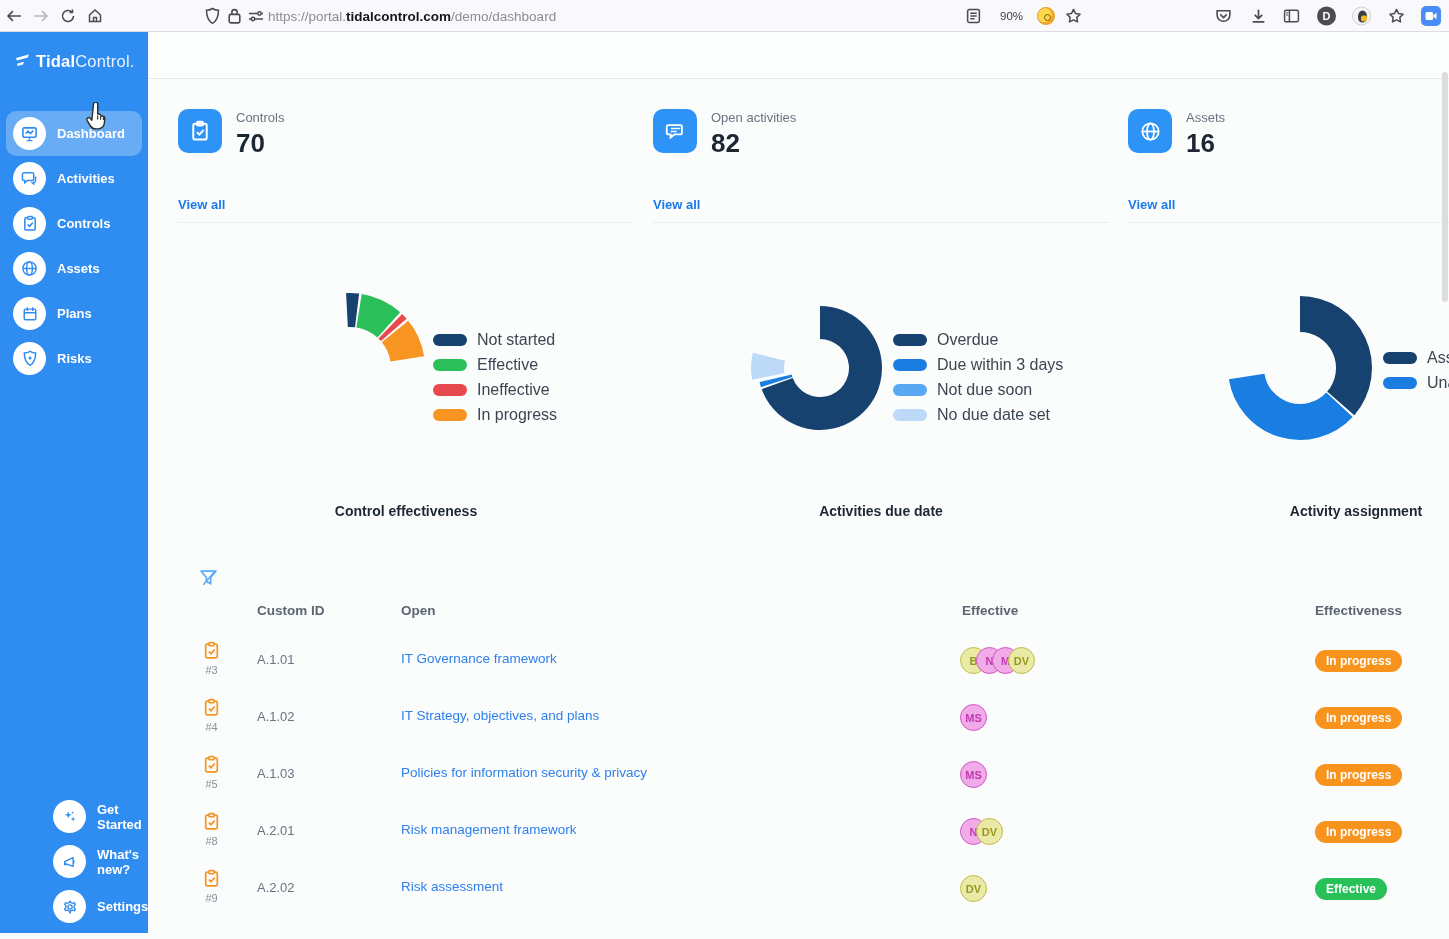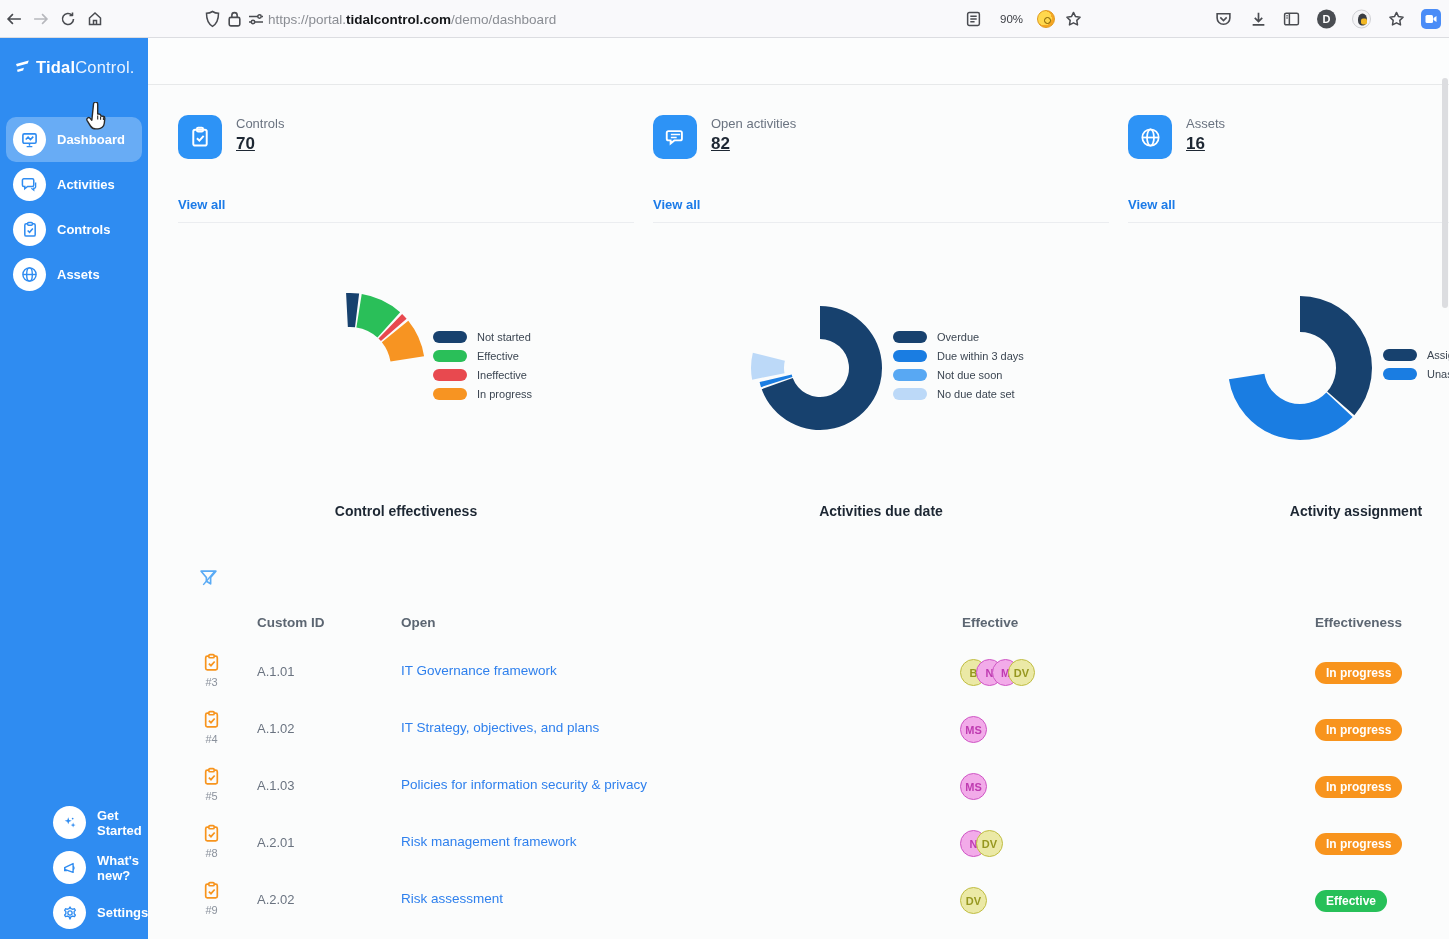--- a/index.html
+++ b/index.html
@@ -1,19 +1,19 @@
 <!DOCTYPE html>
 <html><head>
 <meta charset="utf-8">
 <style>
   * { box-sizing: border-box; margin: 0; padding: 0; }
   html,body { width:1449px; height:939px; overflow:hidden; font-family:"Liberation Sans", sans-serif; background:#fbfcfc; }
 
   
-  .browser-bar { position:relative; height:38px; background:#f9f9fb; border-bottom:1px solid #dcdde1; }
+  .browser-bar { position:relative; height:32px; background:#f9f9fb; border-bottom:1px solid #dcdde1; }
   .bicon { position:absolute; top:50%; transform:translateY(-50%); color:#4a4c51; display:flex; align-items:center; justify-content:center; }
   .bicon svg { display:block; }
   .disabled { color:#b7b8bd; }
   .url-text { position:absolute; left:268px; top:50%; transform:translateY(-50%); font-size:13.5px; color:#8a8d93; white-space:nowrap; }
   .url-text b { color:#15171a; font-weight:700; }
   .zoom-chip { position:absolute; left:1000px; top:50%; transform:translateY(-50%); font-size:11.5px; color:#3e4046; }
   .ext-yellow { width:18px; height:18px; border-radius:50%; background:radial-gradient(circle at 40% 45%, #ffd84d 0 55%, #f5a623 56% 100%); border:1px solid #e09a1d; position:relative; }
   .ext-yellow:after { content:""; position:absolute; left:6px; top:6px; width:5px; height:5px; border:1.5px solid #7a5a00; border-radius:50%; }
   .avatar-d { width:19px; height:19px; border-radius:50%; background:#4a4d52; color:#fff; font-size:11px; font-weight:700; display:flex; align-items:center; justify-content:center; }
   .ext-bird { width:19px; height:19px; border-radius:50%; background:#f4f4f6; border:1px solid #cfd0d4; position:relative; overflow:hidden; }
@@ -37,42 +37,42 @@
   
   .main { position:relative; flex:1; min-width:0; }
   .top-strip { height:47px; background:#fcfdfd; border-bottom:1px solid #e7e9ea; }
   .content { padding:30px 0 0 30px; }
 
   .stats-row { display:flex; }
   .stat-card { width:456px; margin-right:19px; flex:0 0 456px; }
   .stat-head { display:flex; align-items:flex-start; gap:14px; }
   .stat-ic { width:44px; height:44px; border-radius:10px; background:#2d93f6; color:#fff; display:flex; align-items:center; justify-content:center; }
   .stat-label { font-size:13px; color:#6a7380; padding-top:1px; }
-  .stat-value { font-size:17px; font-weight:700; color:#1d2733; margin-top:3px;text-decoration:underline; }
+  .stat-value { font-size:26px; font-weight:700; color:#1d2733; margin-top:3px; }
   .stat-link { display:inline-block; margin-top:38px; font-size:13px; font-weight:700; color:#1c7be8; cursor:pointer; }
   .stat-divider { margin-top:9px; border-bottom:1px solid #ebedf0; }
 
   .charts-row { display:flex; margin-top:52px; }
   .chart-box { position:relative; width:456px; margin-right:19px; flex:0 0 456px; height:245px; }
   .donut { position:absolute; top:-22px; width:230px; height:230px; }
   .chart-box:nth-child(1) .donut { left:57px; }
   .chart-box:nth-child(2) .donut { left:52px; }
   .chart-box:nth-child(3) .donut { left:57px; }
   .legend { position:absolute; left:255px; top:56px; }
   .chart-box:nth-child(2) .legend { left:240px; }
   .chart-box:nth-child(3) .legend { top:74px; }
   .legend-item { display:flex; align-items:center; margin-bottom:7px; white-space:nowrap; }
   .legend-swatch { width:34px; height:12px; border-radius:6px; margin-right:10px; flex:0 0 34px; }
-  .legend-label { font-size:11px; color:#3c4652; }
+  .legend-label { font-size:16px; color:#3c4652; }
   .chart-title { position:absolute; top:228px; width:100%; text-align:center; font-size:14px; font-weight:700; color:#1d2733; }
 
   
   .table-sec { margin-top:48px; }
   .filter-btn { margin-left:21px; color:#5aabf5; cursor:pointer; display:inline-block; }
-  .t-header { position:relative; height:30px; margin-top:24px; font-size:13.5px; font-weight:700; color:#5c6672; }
+  .t-header { position:relative; height:30px; margin-top:12px; font-size:13.5px; font-weight:700; color:#5c6672; }
   .t-header span, .t-row > * { position:absolute; }
   .col-id { left:79px; } .col-name { left:223px; } .col-asg { left:782px; } .col-eff { left:1137px; }
   .t-row { position:relative; height:57px; }
   .row-ic { left:25px; top:8px; color:#f7941d; text-align:center; }
   .row-ref { display:block; font-size:11px; color:#8a919c; margin-top:0px; }
   .row-id { top:19px; font-size:13px; color:#6a7380; }
   .row-name { top:18px; font-size:13.5px; color:#2f80ed; cursor:pointer; text-decoration:none; }
   .row-avatars { top:14px; display:flex; }
   .avatar { width:27px; height:27px; border-radius:50%; font-size:11px; font-weight:700; display:flex; align-items:center; justify-content:center; margin-right:-11px; }
   .avatar.pink { background:#f2abe9; border:1.5px solid #cf55c5; color:#bf3bb1; }
@@ -227,20 +227,38 @@
       </div>
       <div class="nav-item">
         <span class="nav-ic">
           <svg width="17" height="17" viewBox="0 0 18 18" fill="none" stroke="currentColor" stroke-width="1.5">
               <circle cx="9" cy="9" r="7"></circle>
               <ellipse cx="9" cy="9" rx="3" ry="7"></ellipse>
               <path d="M2 9h14"></path>
             </svg>
         </span>
         <span class="nav-label">Assets</span>
+      </div>
+      <div class="nav-item">
+        <span class="nav-ic">
+          <svg width="16" height="16" viewBox="0 0 18 18" fill="none" stroke="currentColor" stroke-width="1.6">
+              <rect x="2.5" y="3.5" width="13" height="12" rx="1.5"></rect>
+              <path d="M2.5 7.5h13M6 1.5v4M12 1.5v4"></path>
+            </svg>
+        </span>
+        <span class="nav-label">Plans</span>
+      </div>
+      <div class="nav-item">
+        <span class="nav-ic">
+          <svg width="16" height="17" viewBox="0 0 16 18" fill="none" stroke="currentColor" stroke-width="1.6">
+              <path d="M8 1.5c2 1.3 4 1.8 6 1.8 0 6-1.5 10.5-6 13-4.5-2.5-6-7-6-13 2 0 4-.5 6-1.8z"></path>
+              <circle cx="8" cy="8.5" r="1.6" fill="currentColor" stroke="none"></circle>
+            </svg>
+        </span>
+        <span class="nav-label">Risks</span>
       </div>
     </div>
 
     <div class="side-footer">
       <div class="nav-item">
         <span class="nav-ic">
           <svg width="16" height="16" viewBox="0 0 18 18" fill="currentColor">
               <path d="M7 2.5 8 5.5 11 6.5 8 7.5 7 10.5 6 7.5 3 6.5l3-1z"></path>
               <path d="M12.5 8.5 13.2 10.6 15.3 11.3 13.2 12 12.5 14.1 11.8 12 9.7 11.3l2.1-.7z"></path>
               <circle cx="12" cy="4" r="1"></circle>

